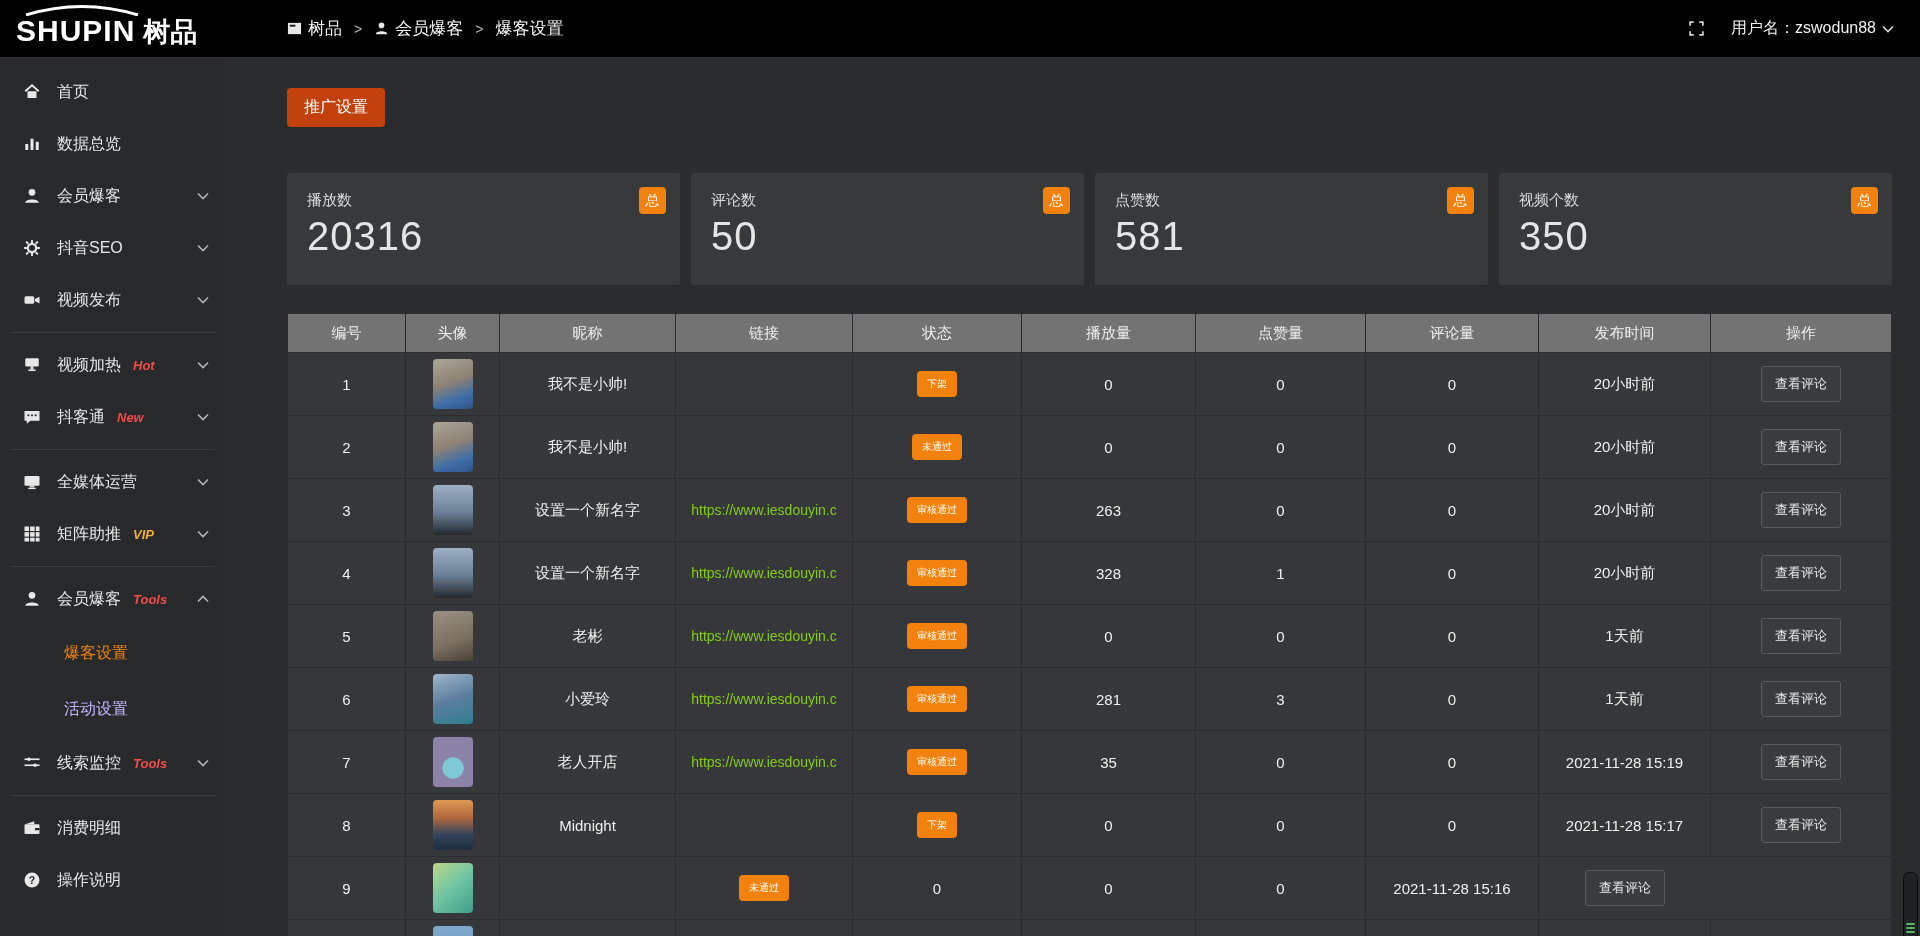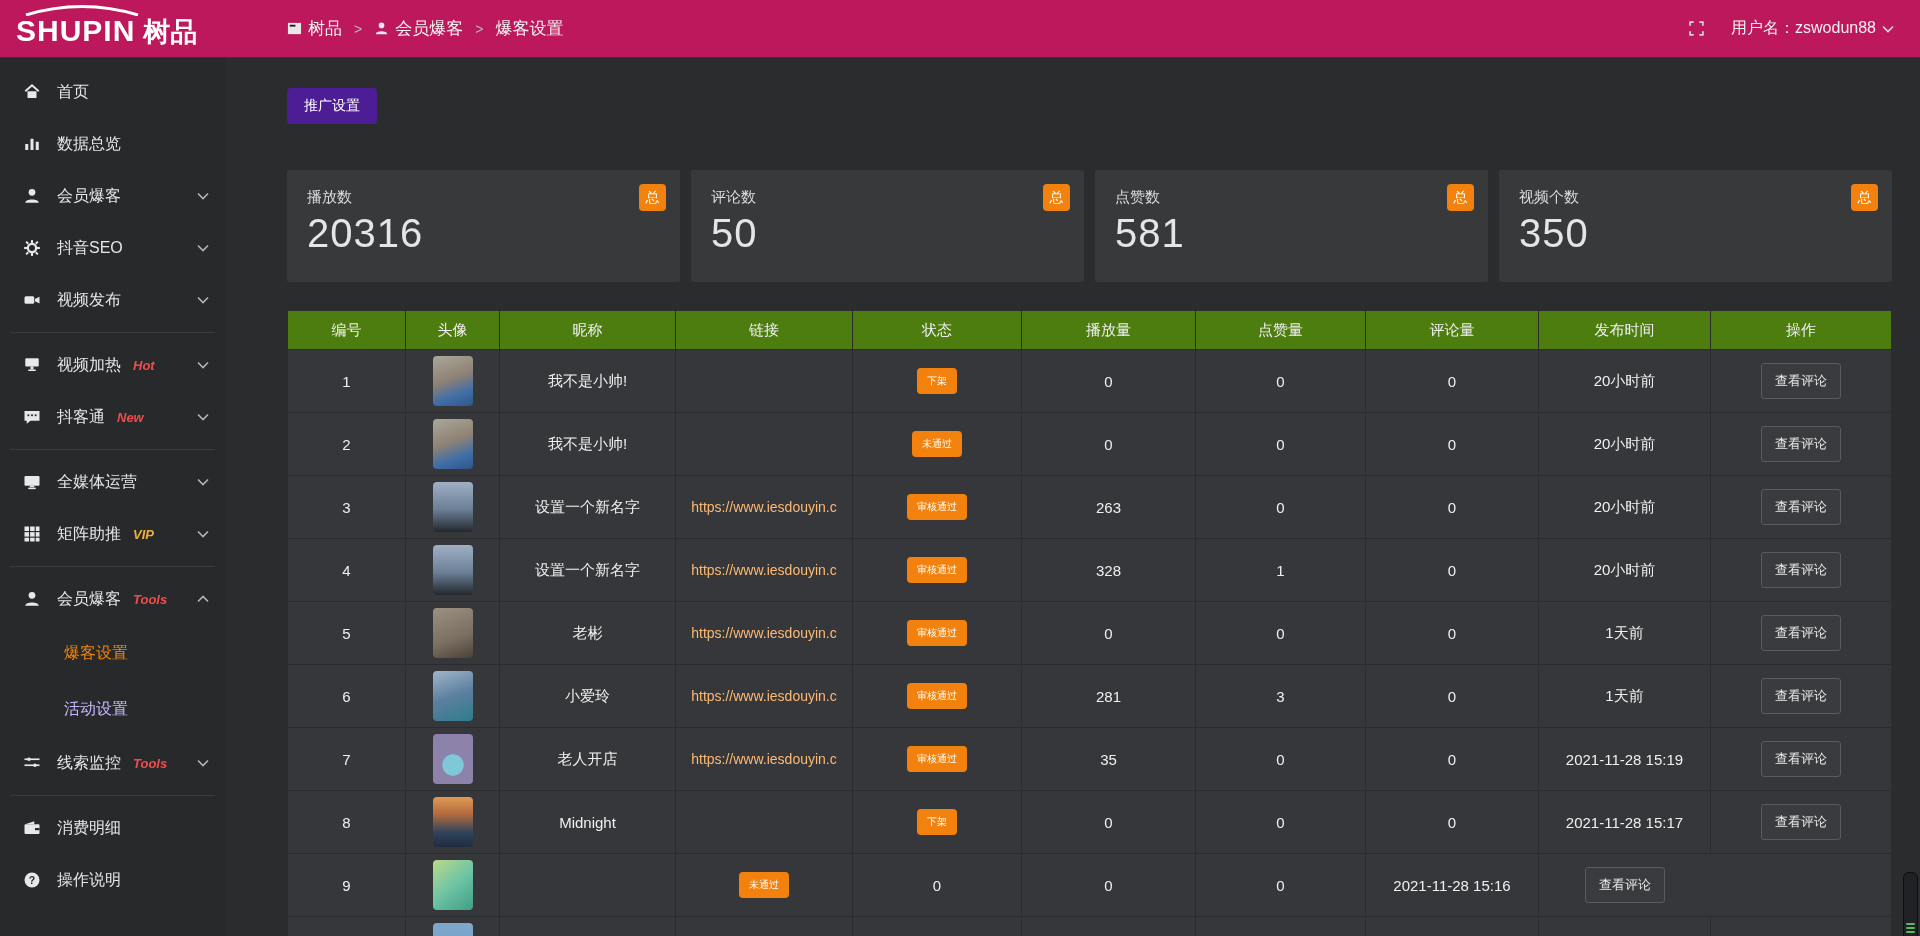--- a/index.html
+++ b/index.html
@@ -1,20 +1,20 @@
 <!DOCTYPE html>
 <html><head>
 <meta charset="utf-8">
 <style>
   * { margin:0; padding:0; box-sizing:border-box; }
   html,body { width:1920px; height:936px; overflow:hidden; background:#2b2c2e;
     font-family:"Liberation Sans","DejaVu Sans",sans-serif; color:#e8e8e8; }
 
   
-  .topbar { position:absolute; top:0; left:0; width:1920px; height:58px; background:#be185d;
+  .topbar { position:absolute; top:0; left:0; width:1920px; height:58px; background:#000000;
     display:flex; align-items:center; border-bottom:1px solid #323336; z-index:20; }
   .logo { width:225px; display:flex; align-items:flex-end; padding-left:16px; position:relative; height:58px; }
   .logo-arc { position:absolute; left:22px; top:4px; }
   .logo-en { font-size:30px; font-weight:800; letter-spacing:1px; color:#fff; line-height:1; padding-bottom:12px; }
   .logo-cn { font-size:27px; font-weight:700; color:#fff; margin-left:8px; line-height:1; padding-bottom:12px; }
   .breadcrumb { display:flex; align-items:center; gap:12px; margin-left:62px; font-size:17px; color:#f2f2f2; }
   .crumb { display:flex; align-items:center; gap:6px; cursor:pointer; }
   .crumb .bc-icon { display:flex; color:#e8e8e8; }
   .crumb-sep { color:#b9b9b9; font-size:14px; }
   .topbar-right { margin-left:auto; display:flex; align-items:center; gap:26px; padding-right:26px; }
@@ -31,40 +31,40 @@
   .badge-red { color:#f24b4b; }
   .badge-gold { color:#efb041; }
   .mi-chevron { margin-left:auto; color:#b5b5b5; display:flex; }
   .submenu-item { height:56px; display:flex; align-items:center; padding-left:64px; font-size:16px;
     color:#c4b5fd; cursor:pointer; }
   .submenu-item.active { color:#f2820d; }
   .menu-divider { border-top:1px solid #3a3b3e; margin:6px 10px; }
 
   
   .content { position:absolute; top:58px; left:225px; right:0; bottom:0; padding:30px 28px 0 62px; }
-  .promo-btn { display:inline-block; background:#4c1d95; color:#fff; font-size:14px; padding:9px 17px;
+  .promo-btn { display:inline-block; background:#c2410c; color:#fff; font-size:16px; padding:9px 17px;
     border:none; border-radius:4px; cursor:pointer; font-family:inherit; }
 
   .cards { display:grid; grid-template-columns:repeat(4,1fr); gap:11px; margin-top:46px; }
   .card { position:relative; background:#37393b; height:112px; padding:18px 20px; border-radius:2px; }
   .card-label { font-size:15px; color:#dcdcdc; }
   .card-value { font-size:40px; color:#e5e5e5; margin-top:4px; letter-spacing:1px; }
   .card-badge { position:absolute; top:14px; right:14px; width:27px; height:27px; background:#f2820d;
     color:#fff; font-size:14px; line-height:27px; text-align:center; border-radius:4px; }
 
   
   .table { margin-top:28px; border:1px solid #2c2d2f; }
   .t-row { display:grid; grid-template-columns:118px 94px 176px 177px 169px 174px 170px 173px 172px auto;
     background:#35373a; border-top:1px solid #2b2c2e; height:63px; }
-  .t-head { background:#4d7c0f; height:38px; border-top:none; font-size:15px; color:#e3e3e3; }
+  .t-head { background:#737373; height:38px; border-top:none; font-size:15px; color:#e3e3e3; }
   .t-cell { display:flex; align-items:center; justify-content:center; border-right:1px solid #2b2c2e;
     font-size:15px; color:#f0f0f0; overflow:hidden; padding:0 6px; white-space:nowrap; }
   .t-cell:last-child { border-right:none; }
   .avatar { width:40px; height:50px; border-radius:4px; background:#666; }
-  .link-cell a { color:#fdba74; text-decoration:none; font-size:14px; }
+  .link-cell a { color:#84cc16; text-decoration:none; font-size:14px; }
   .status-badge { display:inline-block; background:#f2820d; color:#fff; font-size:10px;
     padding:6px 10px; border-radius:4px; cursor:pointer; }
   .status-badge:empty { display:none; }
   .action-btn { background:#393b3e; border:1px solid #595b5f; color:#e8e8e8; font-size:13px;
     padding:8px 13px; border-radius:3px; cursor:pointer; font-family:inherit; }
 
   
   .float-widget { position:absolute; right:2px; top:872px; width:15px; height:70px; background:#202124;
     border:1px solid #0c0c0c; border-radius:6px; }
   .float-widget .fw-lines { position:absolute; bottom:6px; left:2px; right:2px; }

